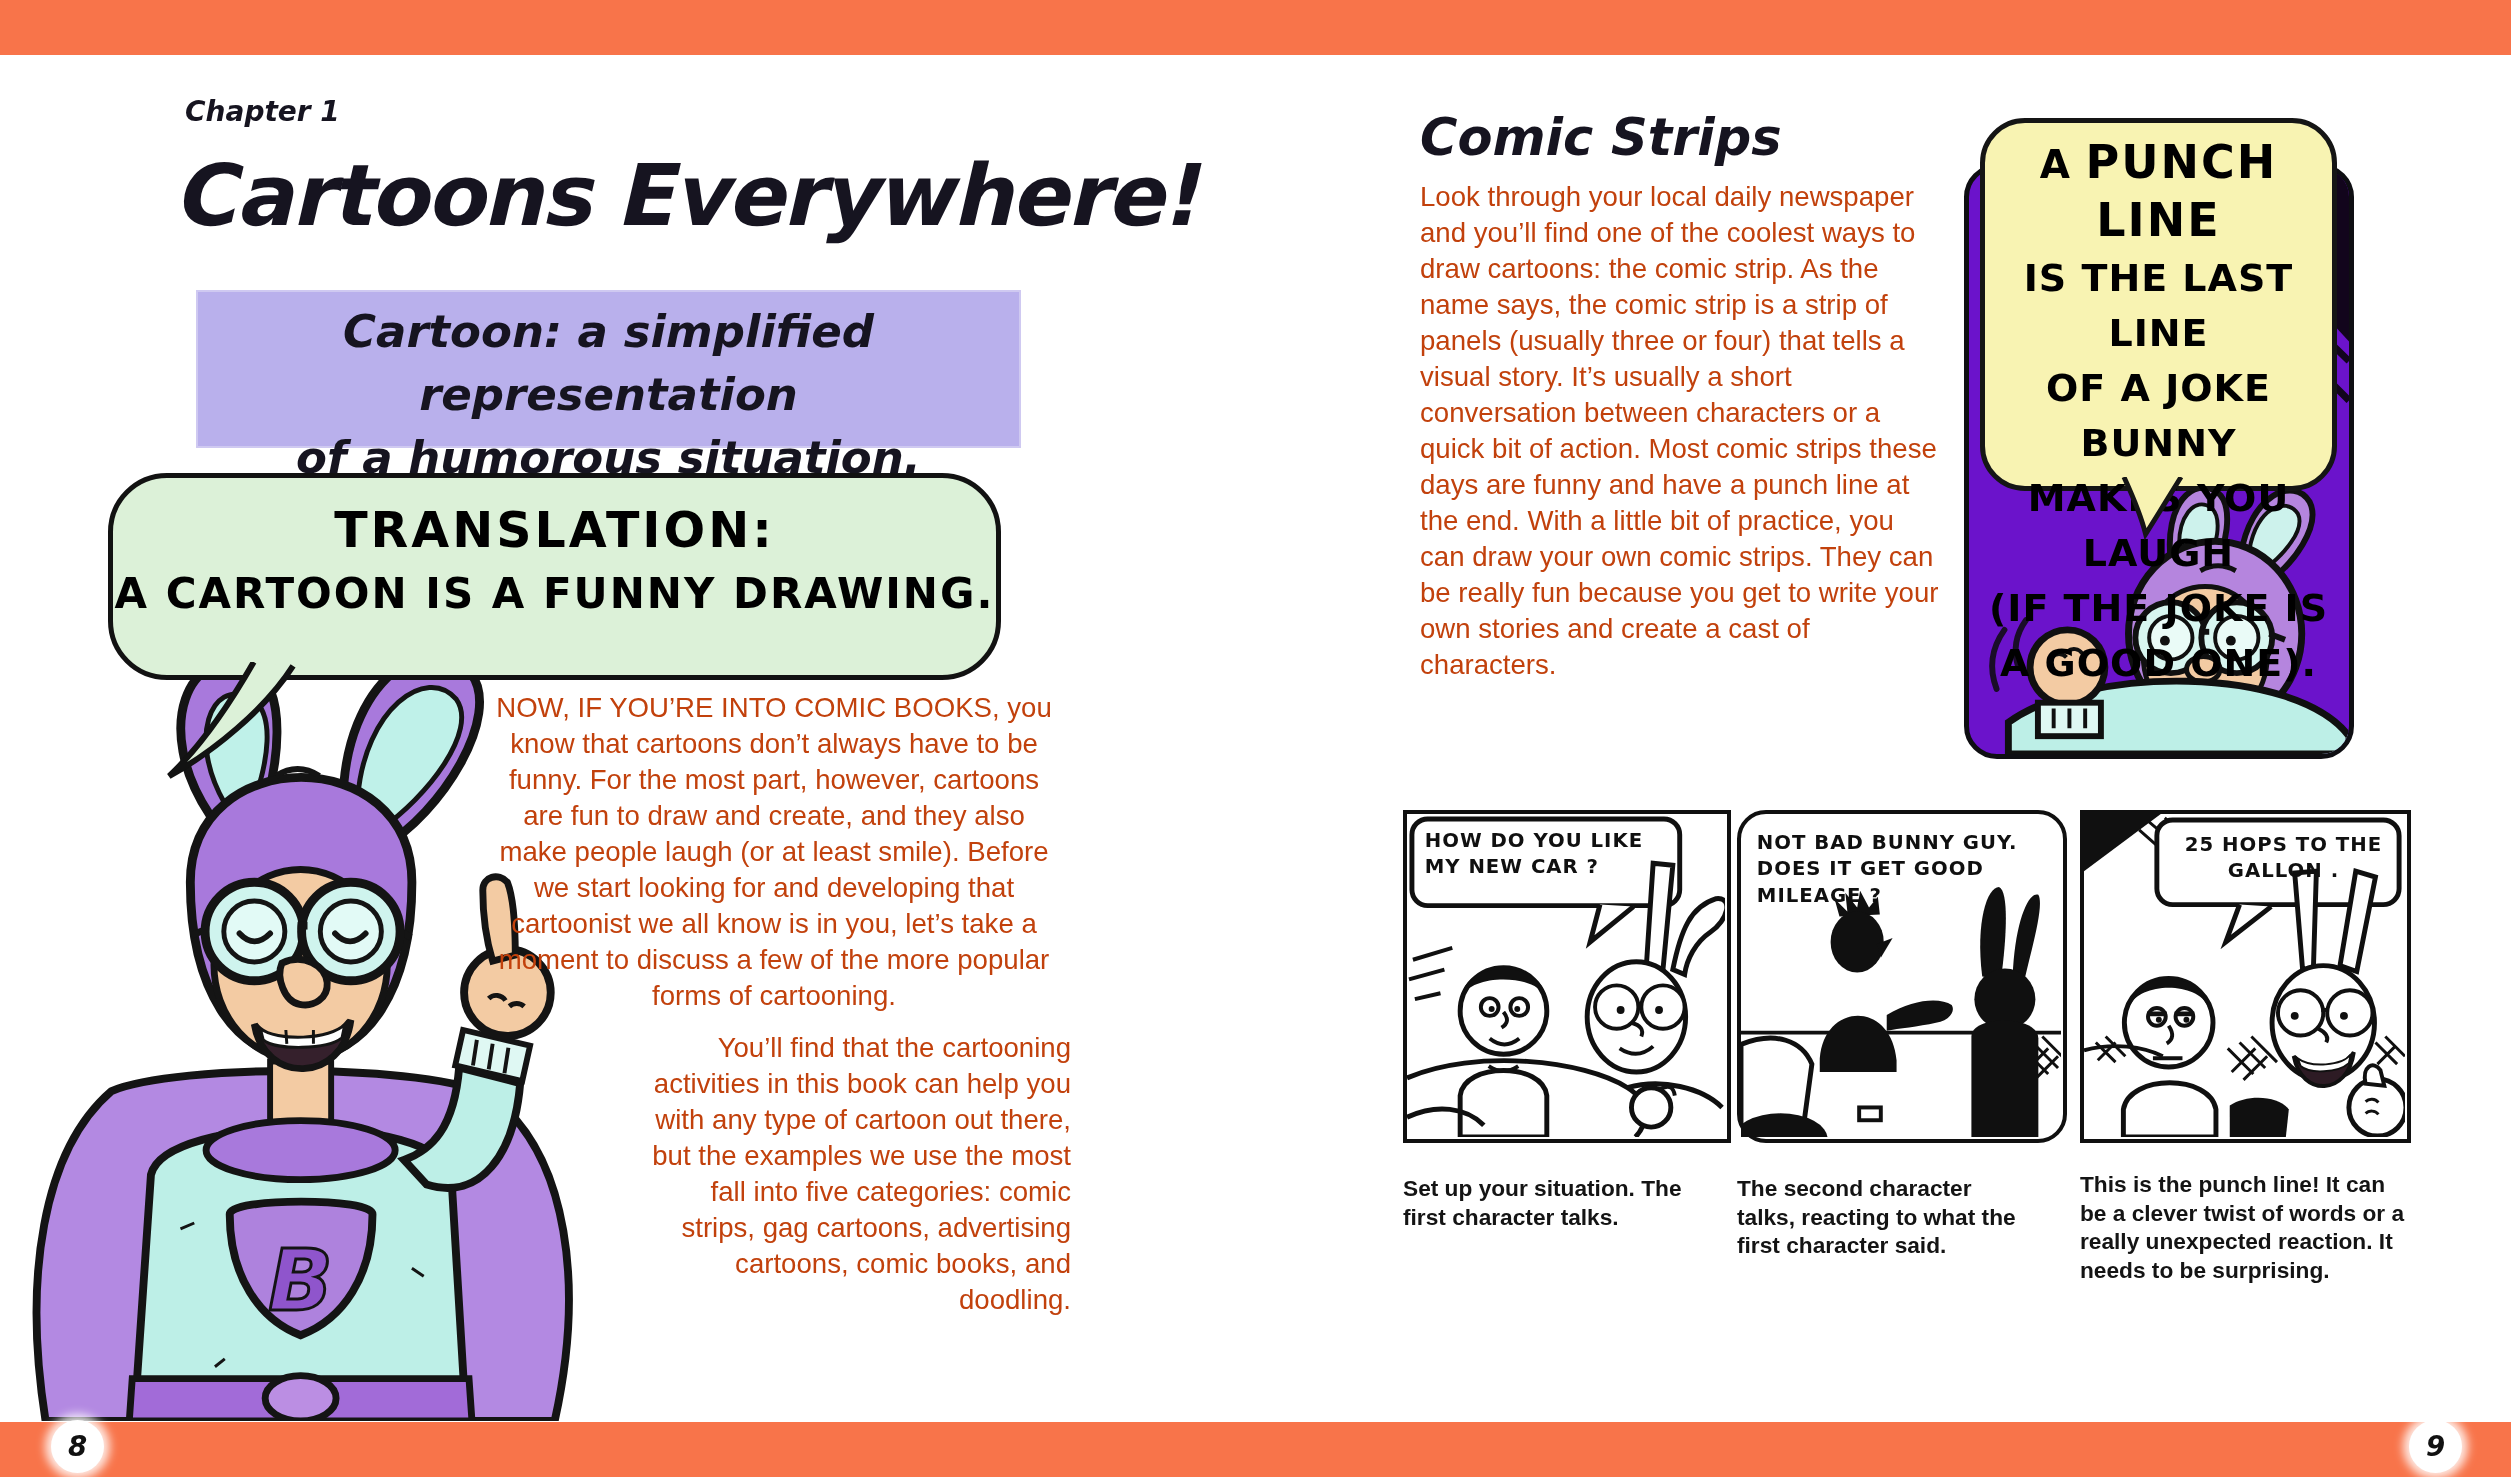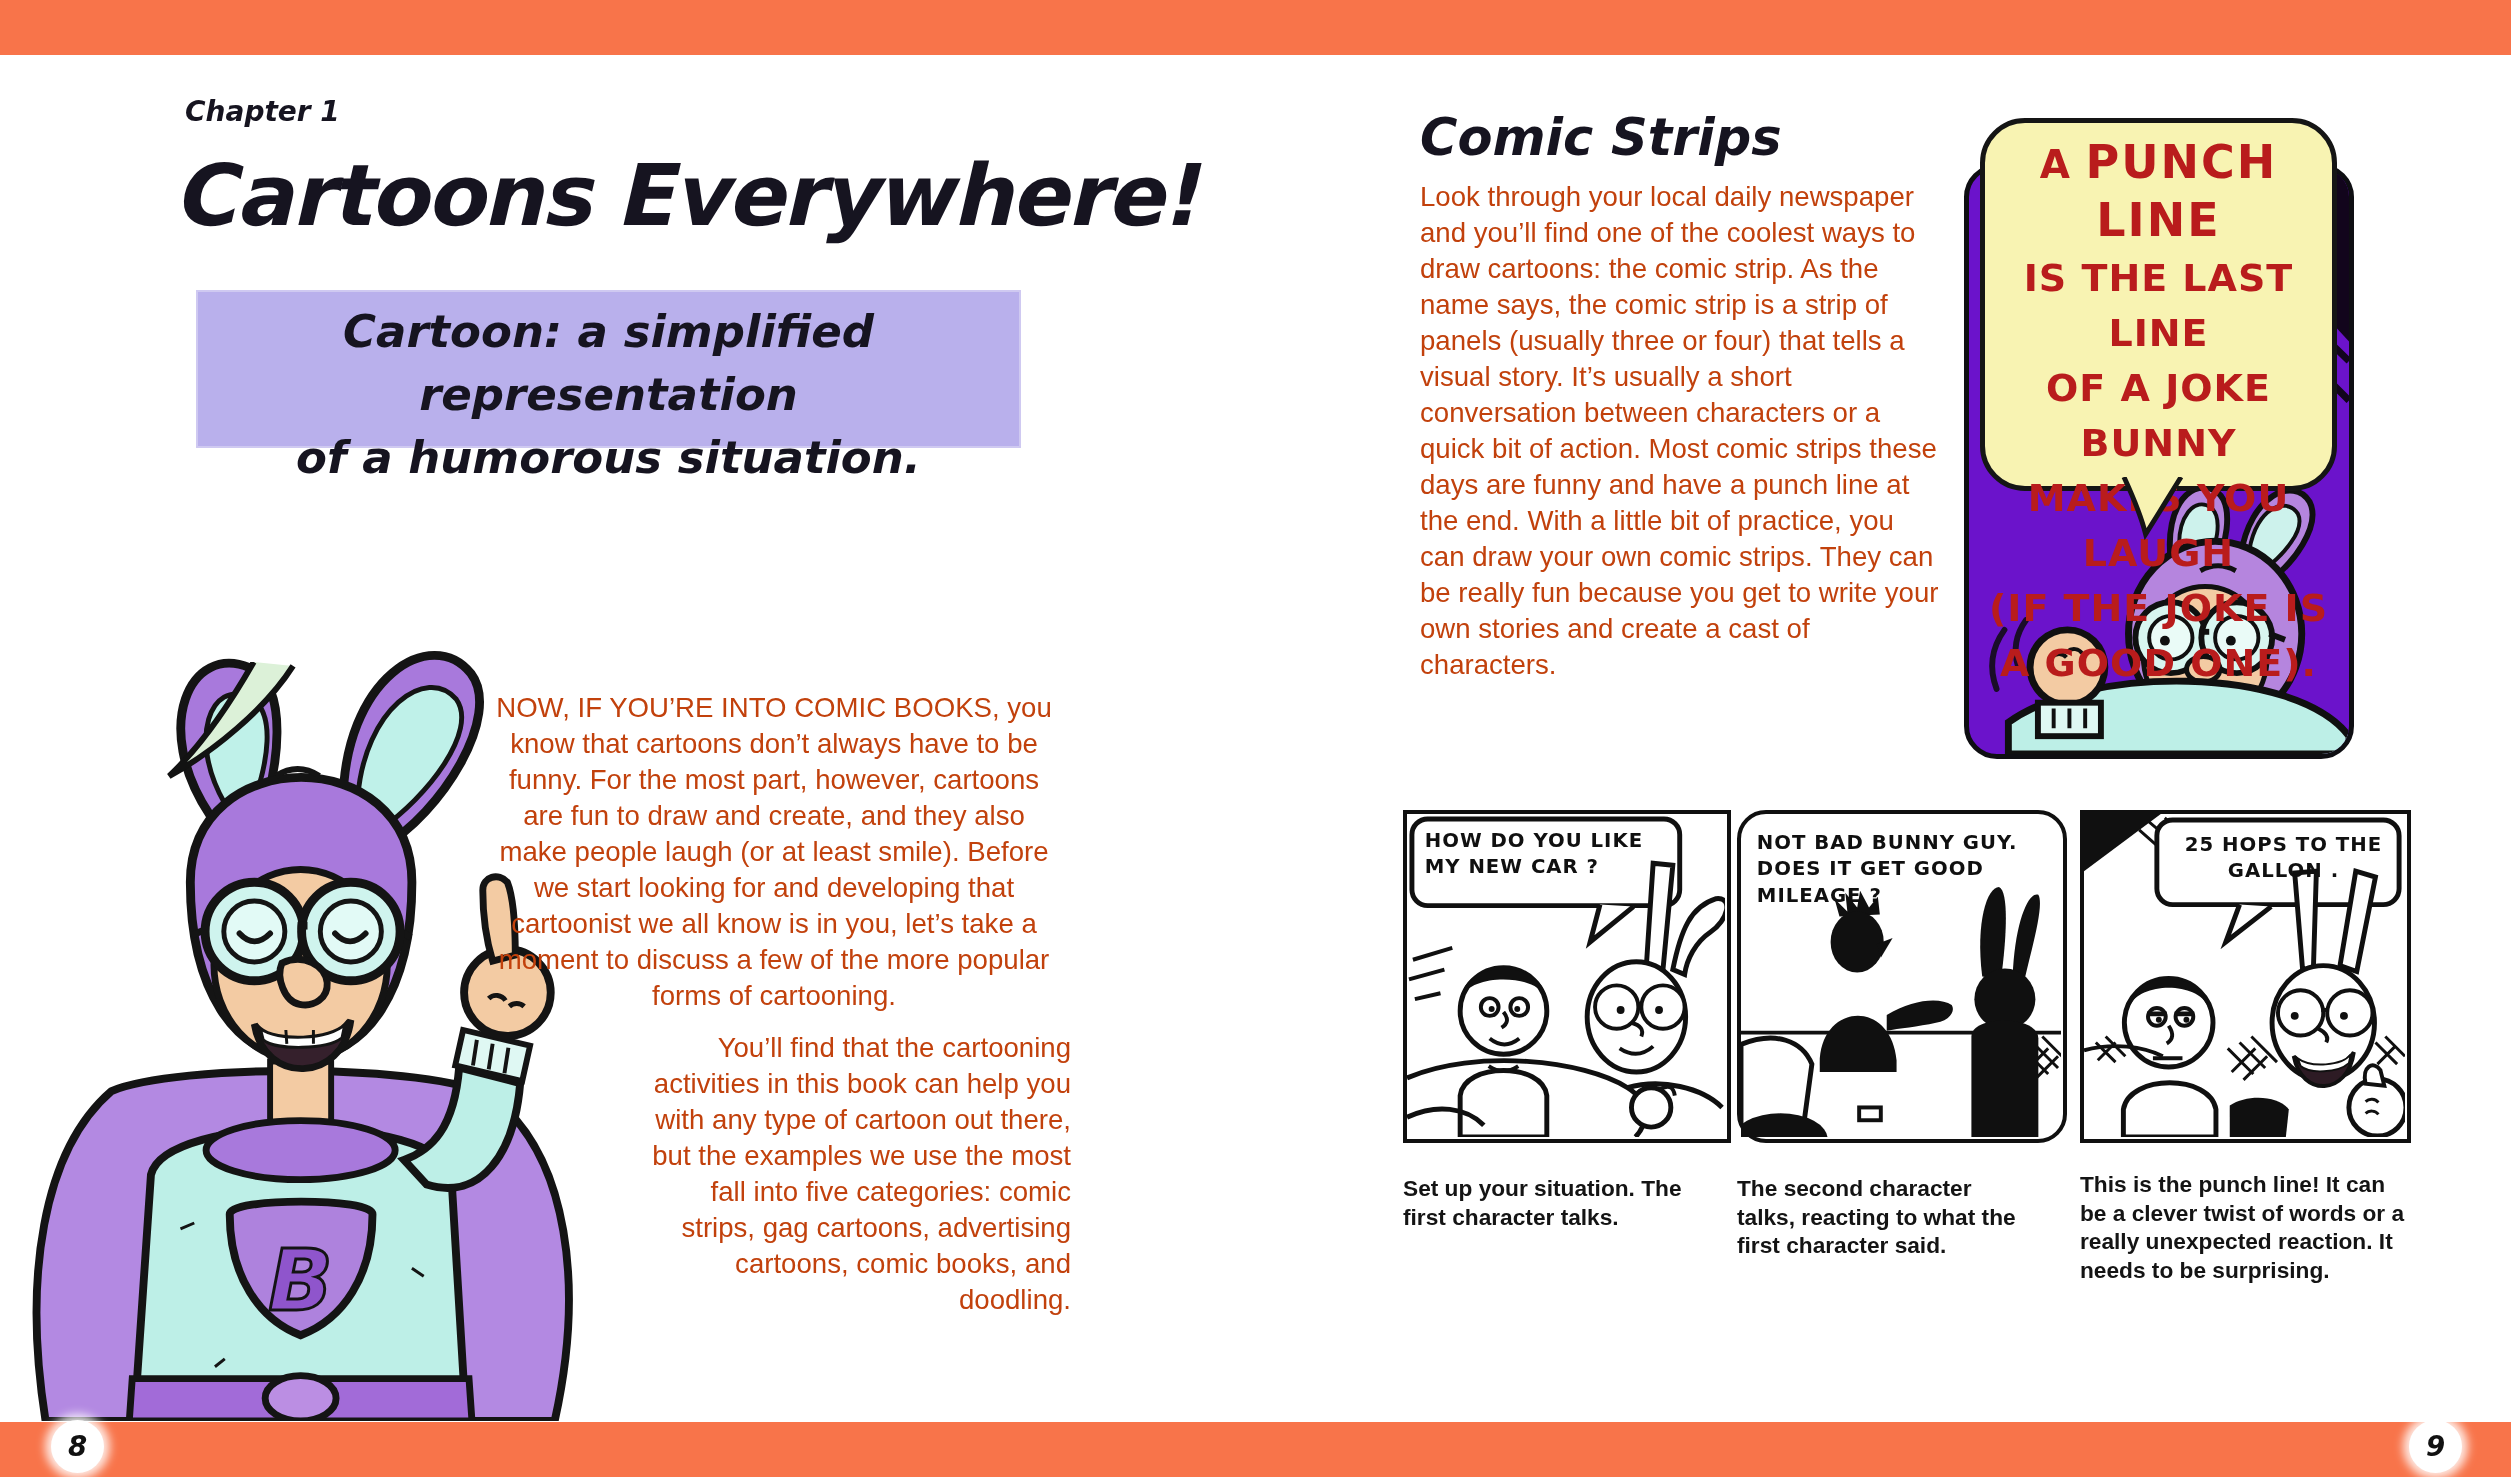--- a/index.html
+++ b/index.html
@@ -1,21 +1,21 @@
 <!DOCTYPE html>
 <html><head>
 <meta charset="utf-8">
 <style>
   html,body{margin:0;padding:0;background:#ffffff;}
   .canvas{position:relative;width:2512px;height:1478px;background:#ffffff;overflow:hidden;
           font-family:"Liberation Sans", sans-serif;color:#1d1d1d;}
   .abs{position:absolute;}
   .bar{position:absolute;left:0;width:2512px;height:55px;background:#F8744A;z-index:2;}
   .hand{font-family:"DejaVu Sans", sans-serif;font-style:italic;font-weight:bold;color:#161420;}
-  .comiccaps{font-family:"DejaVu Sans", sans-serif;font-weight:600;letter-spacing:2px;color:#b91c1c;}
+  .comiccaps{font-family:"DejaVu Sans", sans-serif;font-weight:600;letter-spacing:2px;color:#000000;}
   .bodytext{font-size:27.6px;line-height:36px;color:#c2410c;}
   .caption{font-size:22.7px;line-height:28.6px;font-weight:bold;color:#141414;}
   .pagenum{position:absolute;width:53px;height:53px;border-radius:50%;background:#ffffff;z-index:3;
            box-shadow:0 0 9.9px 5.9px rgba(255,255,255,0.85);display:flex;align-items:center;justify-content:center;
            font-family:"DejaVu Sans", sans-serif;font-style:italic;font-weight:bold;font-size:27.6px;color:#111;}
   .defbox{background:#B9B0EC;border:2px solid #cfc9f1;text-align:center;}
   .defbox span{display:block;font-size:45px;line-height:63px;}
   .greenbubble{background:#DCF1D8;border:5.9px solid #121212;border-radius:59px;text-align:center;z-index:2;}
   .greenbubble .l1{display:block;font-size:49px;line-height:73px;font-weight:bold;letter-spacing:3px;}
   .greenbubble .l2{display:block;font-size:42px;line-height:53px;}
@@ -47,20 +47,24 @@
 
   <div class="abs hand" style="left:185px;top:95px;font-size:28px;">Chapter 1</div>
 
   <div class="abs hand" style="left:181px;top:146px;font-size:85px;letter-spacing:-2px;transform:skewX(-2deg);">Cartoons Everywhere!</div>
 
   <div class="abs defbox hand" style="left:196px;top:290px;width:821px;height:146px;padding-top:7.9px;box-sizing:content-box;">
     <span>Cartoon: a simplified representation</span>
     <span>of a humorous situation.</span>
   </div>
 
+  <div class="abs greenbubble comiccaps" style="left:108px;top:473px;width:883px;height:181px;padding-top:15.8px;">
+    <span class="l1">TRANSLATION:</span>
+    <span class="l2">A CARTOON IS A FUNNY DRAWING.</span>
+  </div>
 
   <svg class="abs" style="left:163px;top:662px;z-index:3;" width="148" height="120" viewBox="0 0 150 122">
     <path d="M92,0 C68,42 38,86 6,116 C50,92 104,48 132,4" fill="#DCF1D8" stroke="#121212" stroke-width="6"></path>
   </svg>
 
   <svg class="abs" style="left:17.7px;top:638px;z-index:1;" width="645" height="783" viewBox="0 0 655 795">
 
     <path d="M95,460 C25,520 5,650 28,795 L545,795 C575,660 560,525 480,465 C420,432 160,432 95,460 Z" fill="#B389E2" stroke="#141414" stroke-width="8"></path>
 
     <path d="M195,180 C135,90 175,5 235,30 C275,48 268,130 240,205 Z" fill="#A879DC" stroke="#141414" stroke-width="9"></path>

